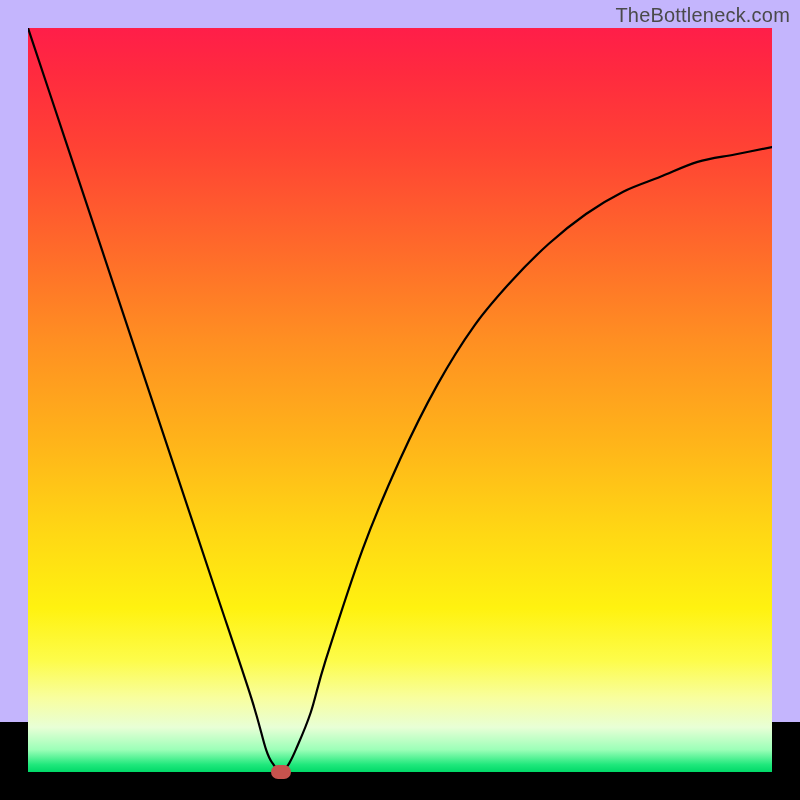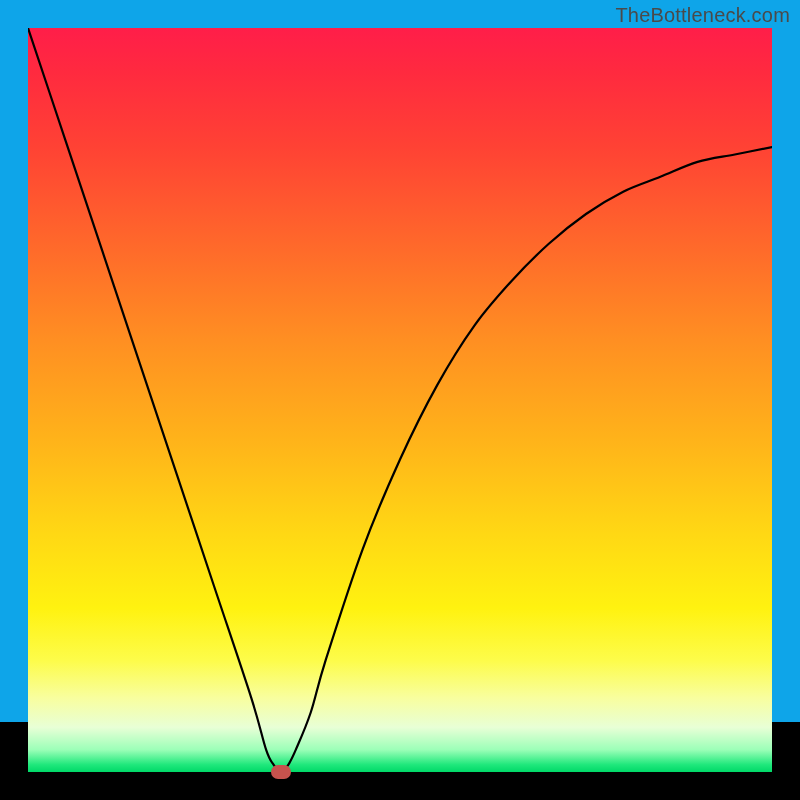--- a/index.html
+++ b/index.html
@@ -1,21 +1,21 @@
 <!DOCTYPE html>
 <html><head>
 <meta charset="utf-8">
 <style>
   * { margin: 0; padding: 0; box-sizing: border-box; }
   html, body { width: 800px; height: 800px; overflow: hidden; background: #000; }
   .frame {
     position: relative;
     width: 800px;
     height: 722px;
-    background: #0ea5e9;
+    background: #c4b5fd;
   }
   .plot-area {
     position: absolute;
     left: 28px;
     top: 28px;
     width: 744px;
     height: 744px;
     background: linear-gradient(to bottom,
       #ff1e49 0%,
       #ff2a3f 6%,

